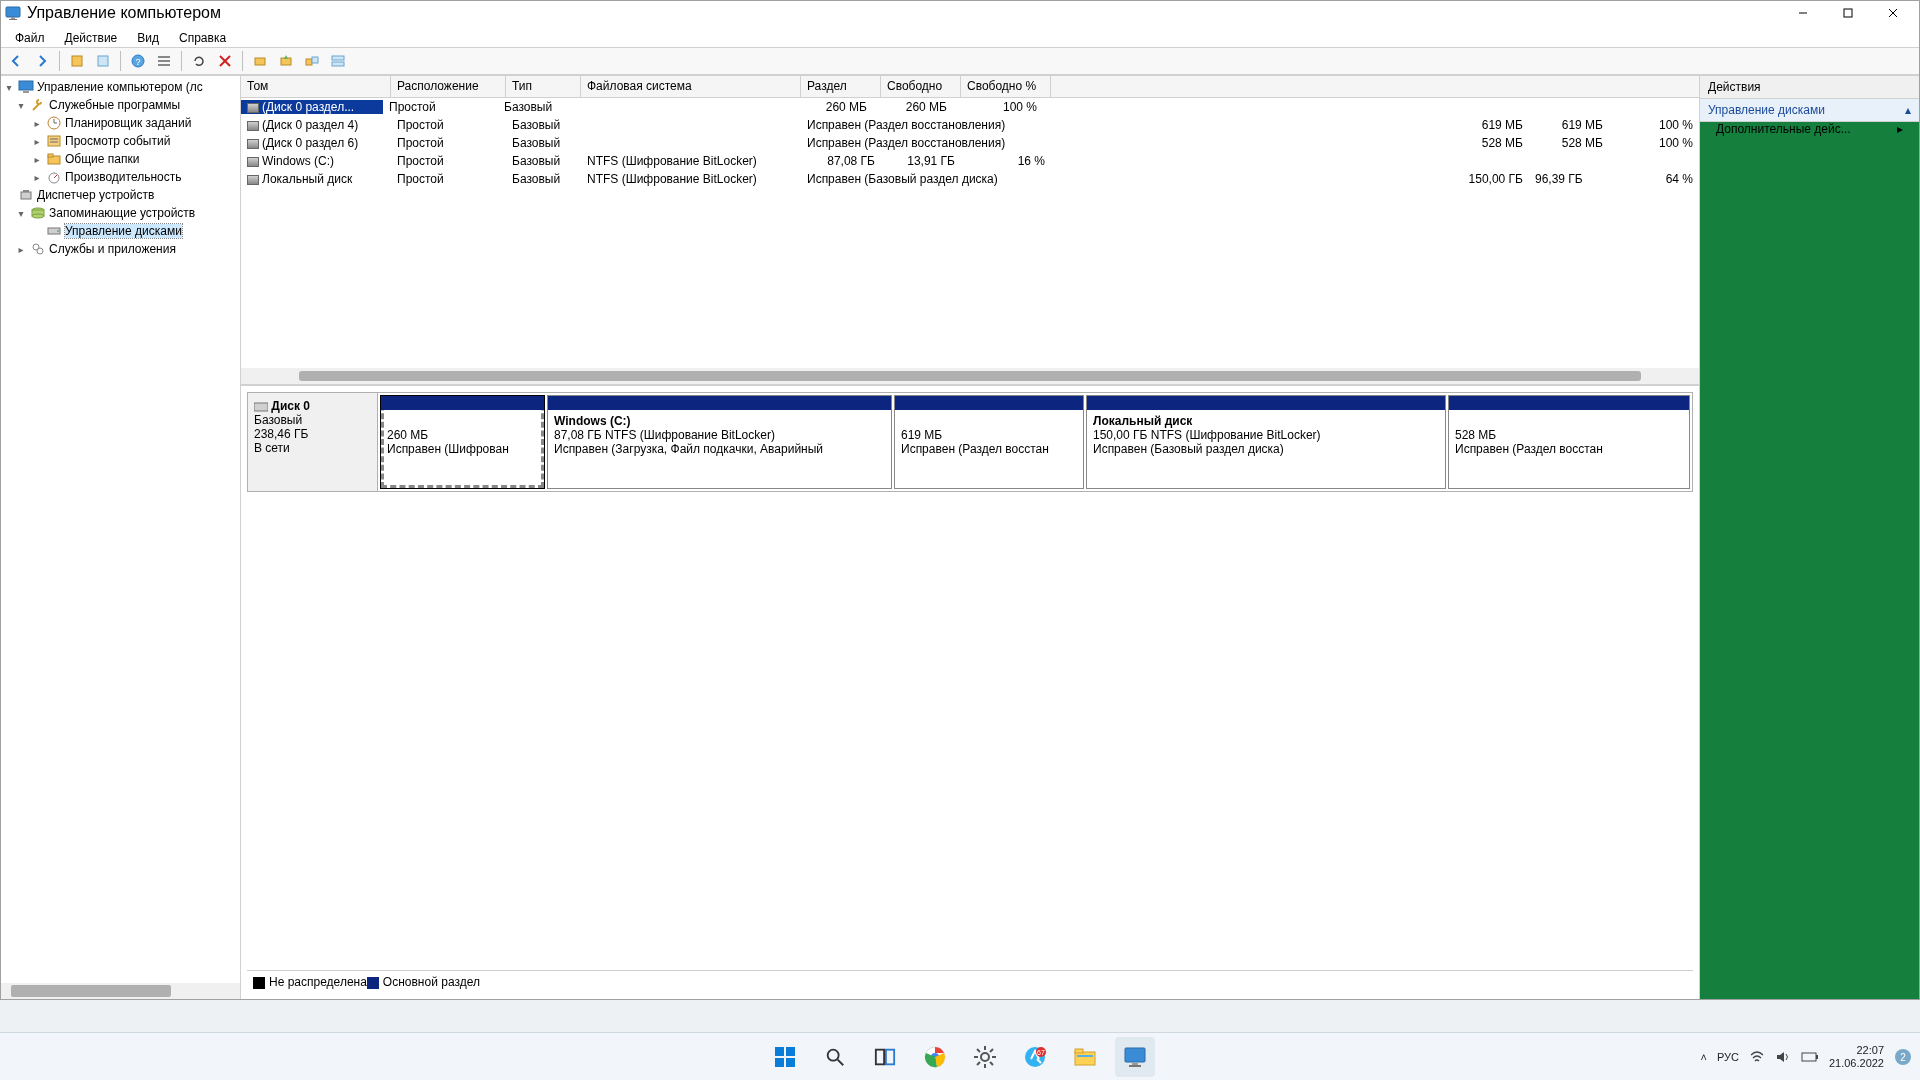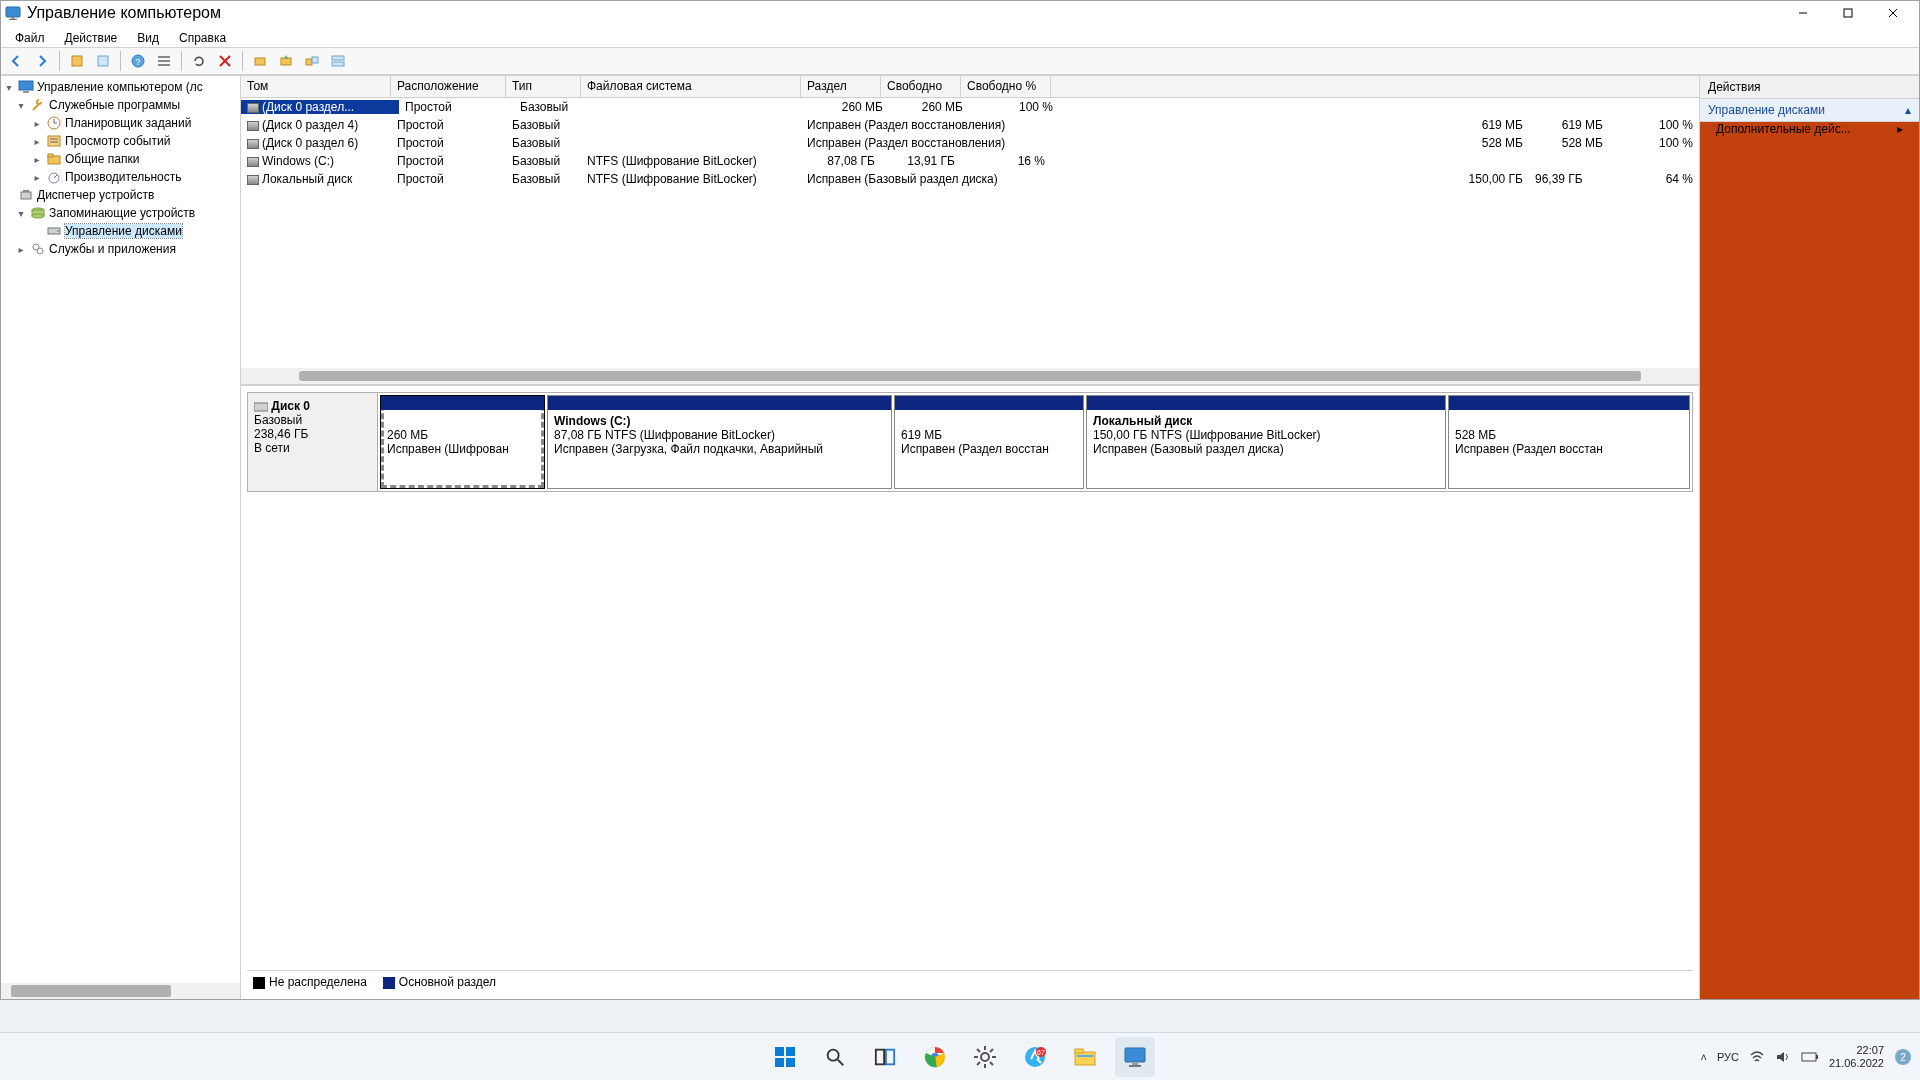--- a/index.html
+++ b/index.html
@@ -50,25 +50,25 @@
 .disk-area { border-top: 1px solid #d0d0d0; padding: 6px; display: flex; flex-direction: column; flex: 1; }
 .disk-row { display: flex; border: 1px solid #b0b0b0; background: #fff; height: 100px; }
 .disk-info { width: 130px; border-right: 1px solid #b0b0b0; background: #f0f0f0; padding: 6px; font-size: 12px; }
 .disk-info b { font-size: 12px; }
 .disk-parts { flex: 1; display: flex; gap: 2px; padding: 2px; }
 .part-box { flex: 1; border: 1px solid #888; position: relative; padding: 18px 6px 4px 6px; font-size: 12px; overflow: hidden; white-space: nowrap; }
 .part-box .bar { position: absolute; top: 0; left: 0; right: 0; height: 14px; background: #0c257e; }
 .part-box b { font-weight: bold; }
 .part-box.sel { border: 1px solid #000; outline: 3px dashed #888; outline-offset: -4px; }
 
-.legend { margin-top: auto; border-top: 1px solid #d0d0d0; padding: 4px 6px; display: flex; gap: 16px; align-items: center; font-size: 12px; }
+.legend { margin-top: auto; border-top: 1px solid #d0d0d0; padding: 4px 6px; display: flex; align-items: center; font-size: 12px; }
 .legend-swatch { width: 12px; height: 12px; display: inline-block; margin-right: 4px; vertical-align: middle; }
 
 
-.actions { width: 220px; border-left: 1px solid #d0d0d0; background: #c2410c; }
+.actions { width: 220px; border-left: 1px solid #d0d0d0; background: #15803d; }
 .actions-hdr { background: #f0f0f0; border-bottom: 1px solid #d0d0d0; padding: 4px 8px; font-size: 12px; }
 .actions-sect { background: #e8f0f9; border-bottom: 1px solid #d0d0d0; padding: 4px 8px; font-size: 12px; color: #1a4a9c; display: flex; justify-content: space-between; align-items: center; }
 .actions-item { padding: 0 16px; font-size: 12px; display: flex; justify-content: space-between; align-items: center; }
 
 
 .taskbar { position: fixed; bottom: 0; left: 0; right: 0; height: 48px; background: #f2f6fb; border-top: 1px solid #d0d8e0; display: flex; align-items: center; }
 .taskbar .center-icons { position: absolute; left: 50%; transform: translateX(-50%); display: flex; gap: 10px; }
 .task-icon { width: 40px; height: 40px; display: flex; align-items: center; justify-content: center; border-radius: 4px; }
 .task-icon.active { background: #e0e8f0; }
 .tray { position: absolute; right: 8px; display: flex; align-items: center; gap: 10px; font-size: 11px; color: #222; }
@@ -287,21 +287,21 @@
           <div class="col" style="width:150px">Том</div>
           <div class="col" style="width:115px">Расположение</div>
           <div class="col" style="width:75px">Тип</div>
           <div class="col" style="width:220px">Файловая система</div>
           <div class="col" style="width:80px">Раздел</div>
           <div class="col" style="width:80px">Свободно</div>
           <div class="col" style="width:90px">Свободно %</div>
         </div>
         <div class="vol-body">
           <div class="vol-row selected">
-            <div class="cell" style="width:158px"><span class="vol-vol-icon"></span><span>(Диск 0 раздел...</span></div>
+            <div class="cell" style="width:142px"><span class="vol-vol-icon"></span><span>(Диск 0 раздел...</span></div>
             <div class="cell" style="width:115px">Простой</div>
             <div class="cell" style="width:75px">Базовый</div>
             <div class="cell" style="width:220px"></div>
             <div class="cell" style="width:80px;text-align:right">260 МБ</div>
             <div class="cell" style="width:80px;text-align:right">260 МБ</div>
             <div class="cell" style="width:90px;text-align:right">100 %</div>
           </div>
           <div class="vol-row">
             <div class="cell" style="width:150px"><span class="vol-vol-icon"></span><span>(Диск 0 раздел 4)</span></div>
             <div class="cell" style="width:115px">Простой</div>

